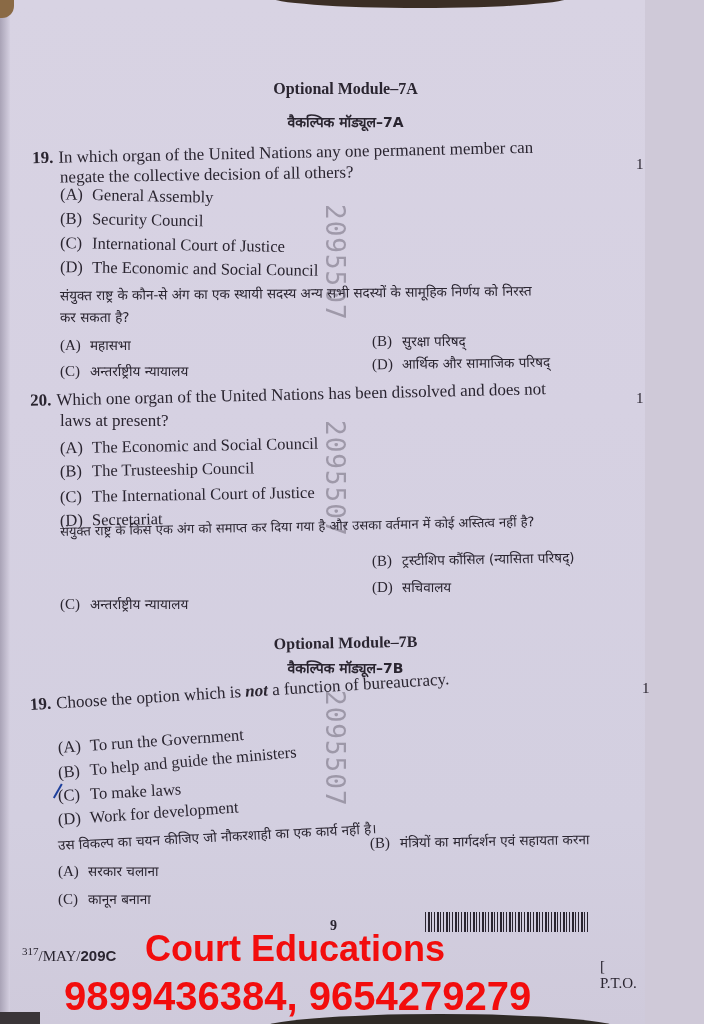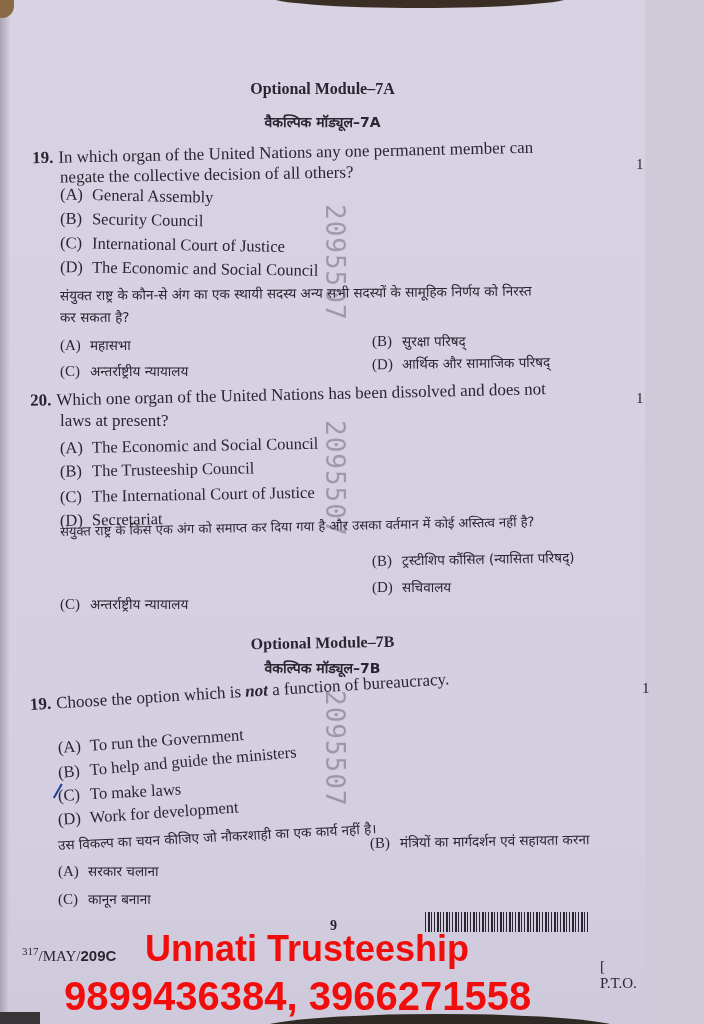--- a/index.html
+++ b/index.html
@@ -6,20 +6,21 @@
     html, body { width: 704px; height: 1024px; overflow: hidden; }
     body {
       background: #cfc9d8;
       font-family: "DejaVu Serif", serif;
       color: #2a2530;
       position: relative;
     }
     .page {
       position: absolute; left: 0; top: 0; width: 645px; height: 1024px;
       background: linear-gradient(180deg, #d8d3e3 0%, #d6d1e2 40%, #d3cfe0 80%, #cfcadb 100%);
+      padding-left: 23px;
     }
     .edge-left {
       position: absolute; left: 0; top: 0; width: 10px; height: 1024px;
       background: linear-gradient(90deg, #a9a3b6, #d4cfe0);
     }
     .top-shadow {
       position: absolute; left: 270px; top: -14px; width: 300px; height: 22px;
       border-radius: 50%; background: #3b2e25;
     }
     .top-corner {
@@ -156,18 +157,18 @@
 
   <div class="watermark" style="left:350px; top:204px;">2095507</div>
   <div class="watermark" style="left:350px; top:420px;">2095507</div>
   <div class="watermark" style="left:350px; top:690px;">2095507</div>
 
   <div class="page-num">9</div>
   <div class="barcode"></div>
   <div class="pto">[ P.T.O.</div>
   <div class="footer-code"><sup>317</sup><span>/MAY/</span><b>209C</b></div>
 
-  <div class="brand" style="left:145px; top:928px; font-size:36px;">Unnati Trusteeship</div>
-  <div class="brand" style="left:64px; top:974px; font-size:40px;">9899436384, 3966271558</div>
+  <div class="brand" style="left:145px; top:928px; font-size:36px;">Court Educations</div>
+  <div class="brand" style="left:64px; top:974px; font-size:40px;">9899436384, 9654279279</div>
 
   <div class="bottom-shadow"></div>
   <div class="bottom-left-dark"></div>
 </div>
 
 </body></html>

